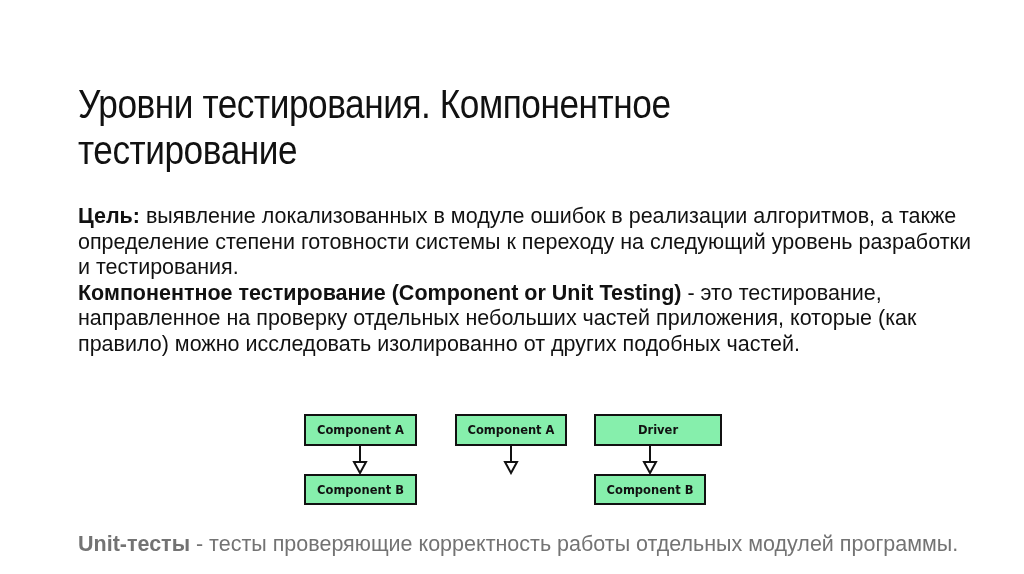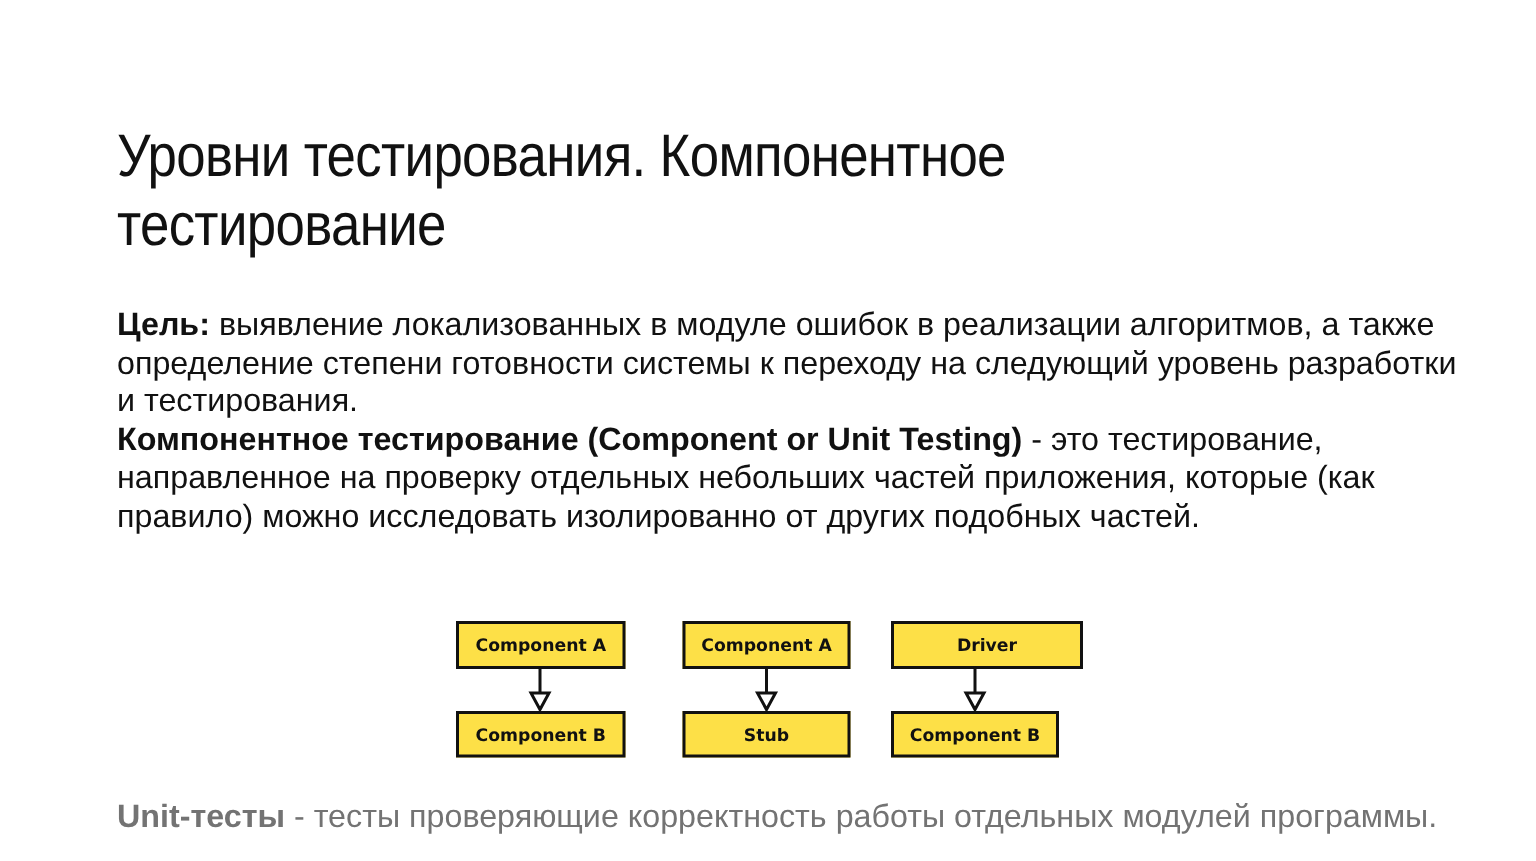--- a/index.html
+++ b/index.html
@@ -19,21 +19,21 @@
   }
   .body {
     position: absolute; left: 78px; top: 157px; width: 900px;
     font-size: 21.5px; line-height: 25.6px; color: #111;
   }
   .body p { margin: 0; }
   .b { font-weight: bold; }
   .diagram { position: absolute; left: 0; top: 0; width: 1024px; height: 574px; }
   .box {
     position: absolute; box-sizing: border-box;
-    border: 2px solid #111; background: #fde047;
+    border: 2px solid #111; background: #86efac;
     display: flex; align-items: center; justify-content: center;
     font-family: "DejaVu Sans", sans-serif; font-weight: bold; font-size: 11.5px; color: #111;
   }
   .arrow { position: absolute; }
   .bottom {
     position: absolute; left: 78px; top: 485px; width: 900px;
     font-size: 21.5px; line-height: 25.6px; color: #737373;
   }
   .bottom p { margin: 0; }
 </style>
@@ -59,21 +59,20 @@
       <line x1="10" y1="0" x2="10" y2="17" stroke="#111" stroke-width="2"></line>
       <polygon points="4,17 16,17 10,28" fill="#fff" stroke="#111" stroke-width="2"></polygon>
     </svg>
     <div class="box" style="left:304px; top:427px; width:113px; height:31px;">Component B</div>
 
     <div class="box" style="left:455px; top:367px; width:112px; height:32px;">Component A</div>
     <svg class="arrow" style="left:501px; top:398px;" width="20" height="30">
       <line x1="10" y1="0" x2="10" y2="17" stroke="#111" stroke-width="2"></line>
       <polygon points="4,17 16,17 10,28" fill="#fff" stroke="#111" stroke-width="2"></polygon>
     </svg>
-    <div class="box" style="left:455px; top:427px; width:112px; height:31px;">Stub</div>
 
     <div class="box" style="left:594px; top:367px; width:128px; height:32px;">Driver</div>
     <svg class="arrow" style="left:640px; top:398px;" width="20" height="30">
       <line x1="10" y1="0" x2="10" y2="17" stroke="#111" stroke-width="2"></line>
       <polygon points="4,17 16,17 10,28" fill="#fff" stroke="#111" stroke-width="2"></polygon>
     </svg>
     <div class="box" style="left:594px; top:427px; width:112px; height:31px;">Component B</div>
   </div>
 
   <div class="bottom">

